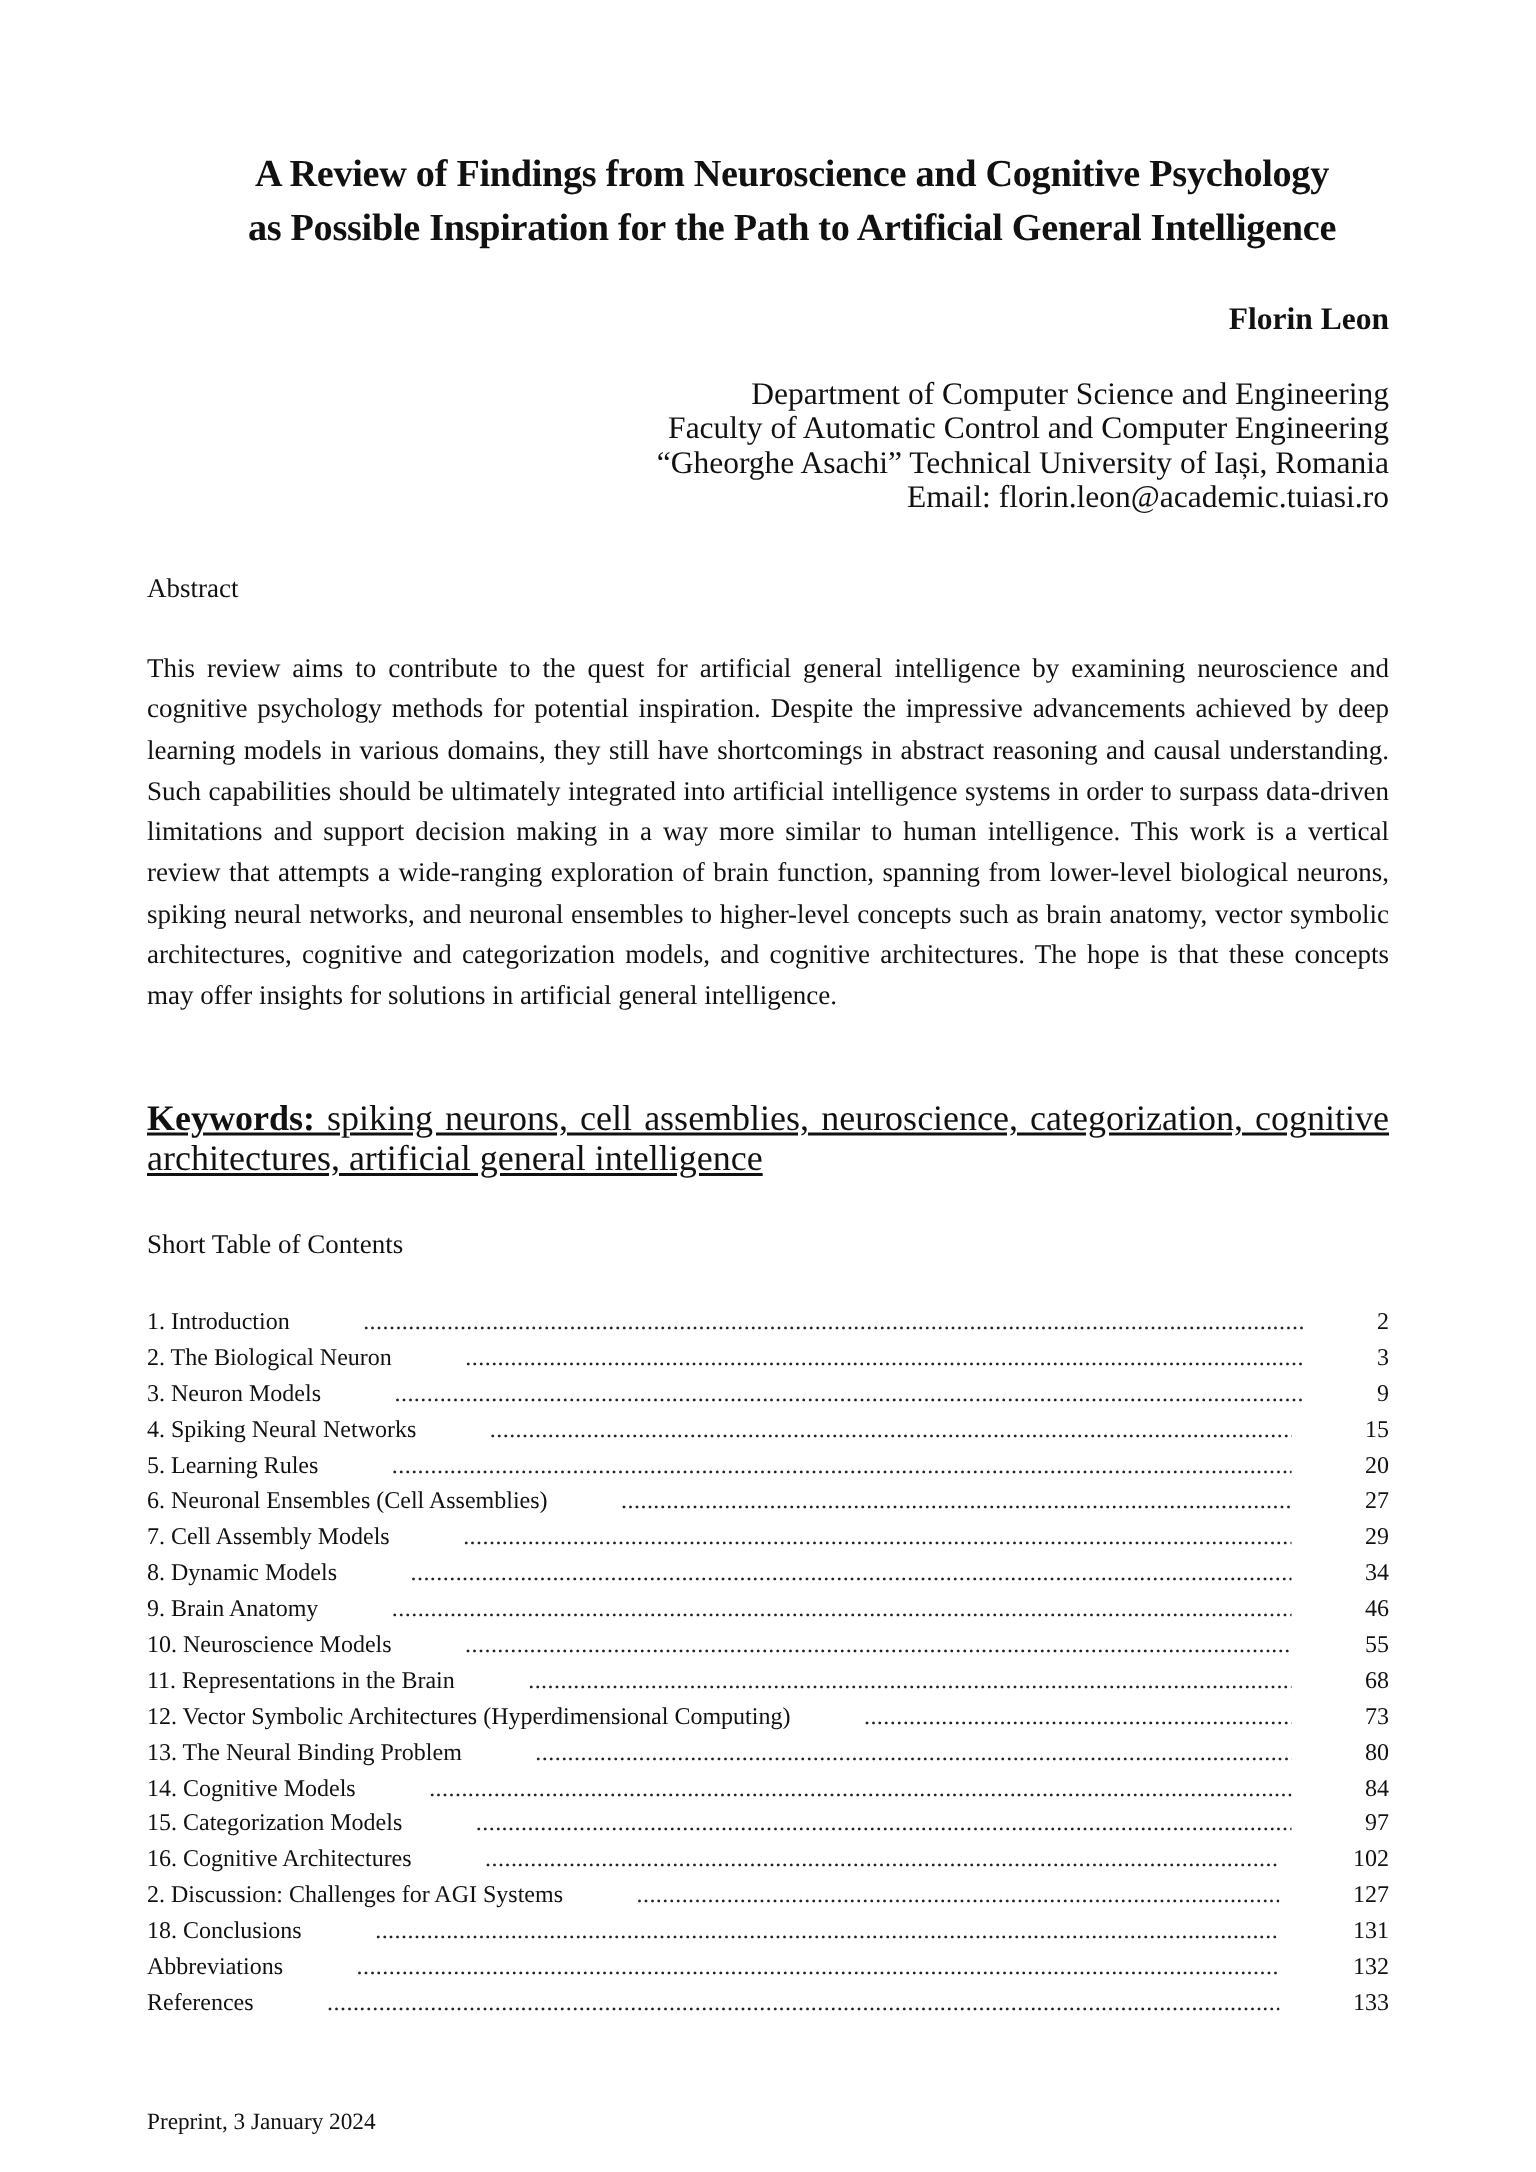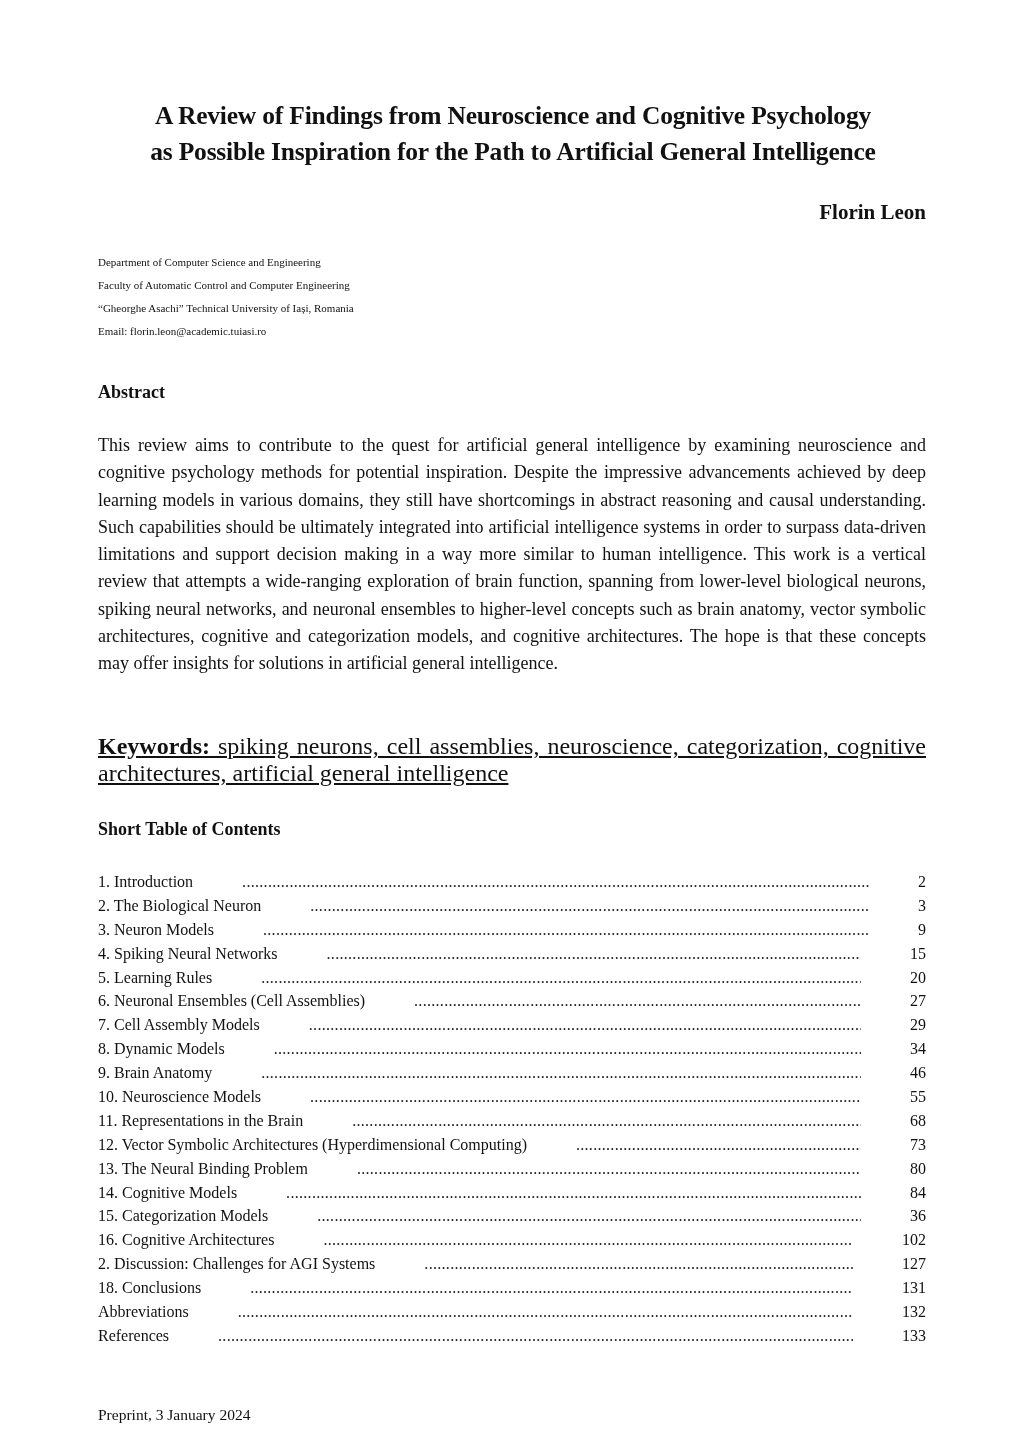--- a/index.html
+++ b/index.html
@@ -17,21 +17,21 @@
     }
     .page {
       position: absolute;
       left: 98px;
       top: 0;
       width: 828px;
     }
     .title {
       position: absolute;
       top: 98px;
-      left: 1px;
+      left: 16px;
       width: 828px;
       text-align: center;
       font-weight: bold;
       font-size: 25.5px;
       line-height: 36px;
       letter-spacing: -0.2px;
     }
     .author {
       position: absolute;
       top: 198px;
@@ -40,30 +40,30 @@
       text-align: right;
       font-weight: bold;
       font-size: 21px;
       line-height: 28px;
     }
     .affil {
       position: absolute;
       top: 251px;
       left: 0;
       width: 828px;
-      text-align: left;
-      font-size: 11px;
+      text-align: right;
+      font-size: 21px;
       line-height: 23px;
       font-family: Liberation Serif, serif;
     }
     .affil div { white-space: nowrap; }
     .section-heading {
       position: absolute;
       left: 0;
-      font-weight: bold;
+      font-weight: normal;
       font-size: 18px;
       line-height: 24px;
     }
     .abstract-heading { top: 380px; }
     .abstract-body {
       position: absolute;
       top: 432px;
       left: 0;
       width: 828px;
       font-size: 18px;
@@ -217,21 +217,21 @@
         <span class="toc-page">80</span>
       </li>
       <li class="toc-item">
         <span class="toc-label">14. Cognitive Models</span>
         <span class="toc-leader"></span>
         <span class="toc-page">84</span>
       </li>
       <li class="toc-item">
         <span class="toc-label">15. Categorization Models</span>
         <span class="toc-leader"></span>
-        <span class="toc-page">36</span>
+        <span class="toc-page">97</span>
       </li>
       <li class="toc-item">
         <span class="toc-label">16. Cognitive Architectures</span>
         <span class="toc-leader"></span>
         <span class="toc-page">102</span>
       </li>
       <li class="toc-item">
         <span class="toc-label">2. Discussion: Challenges for AGI Systems</span>
         <span class="toc-leader"></span>
         <span class="toc-page">127</span>

